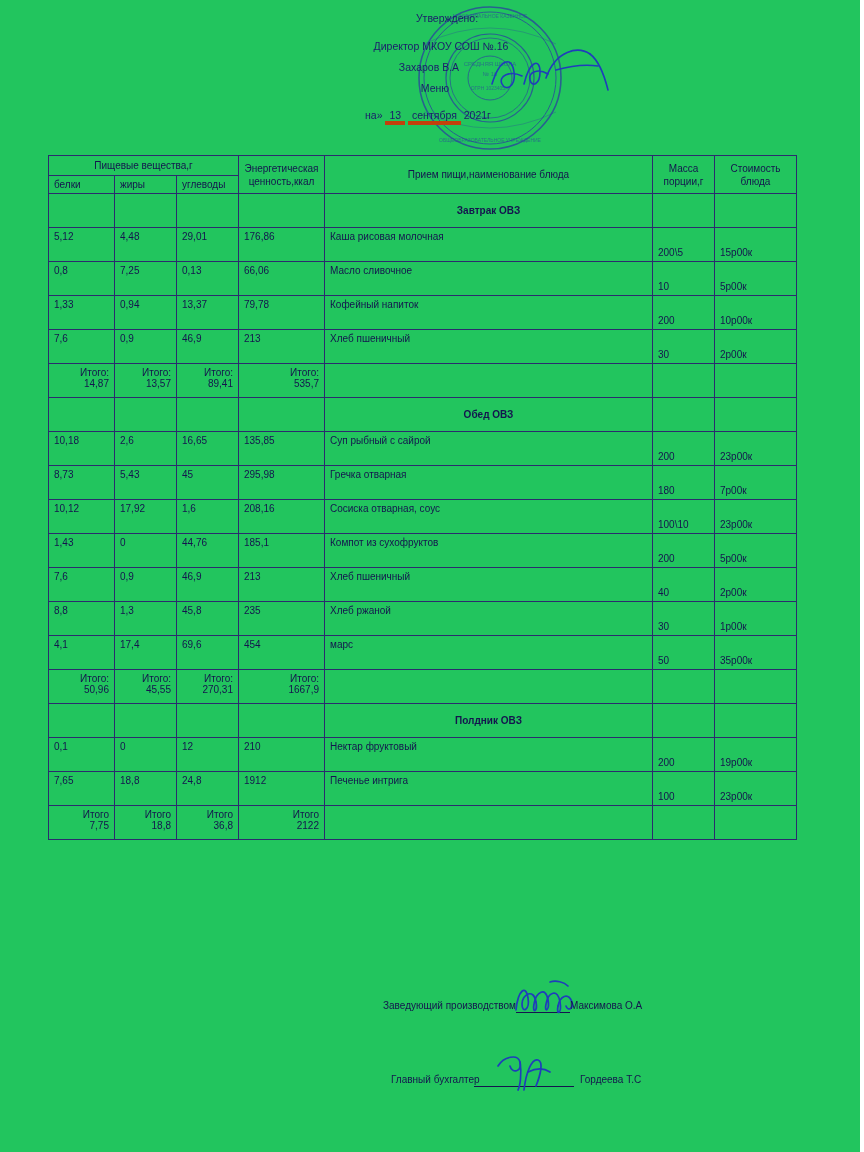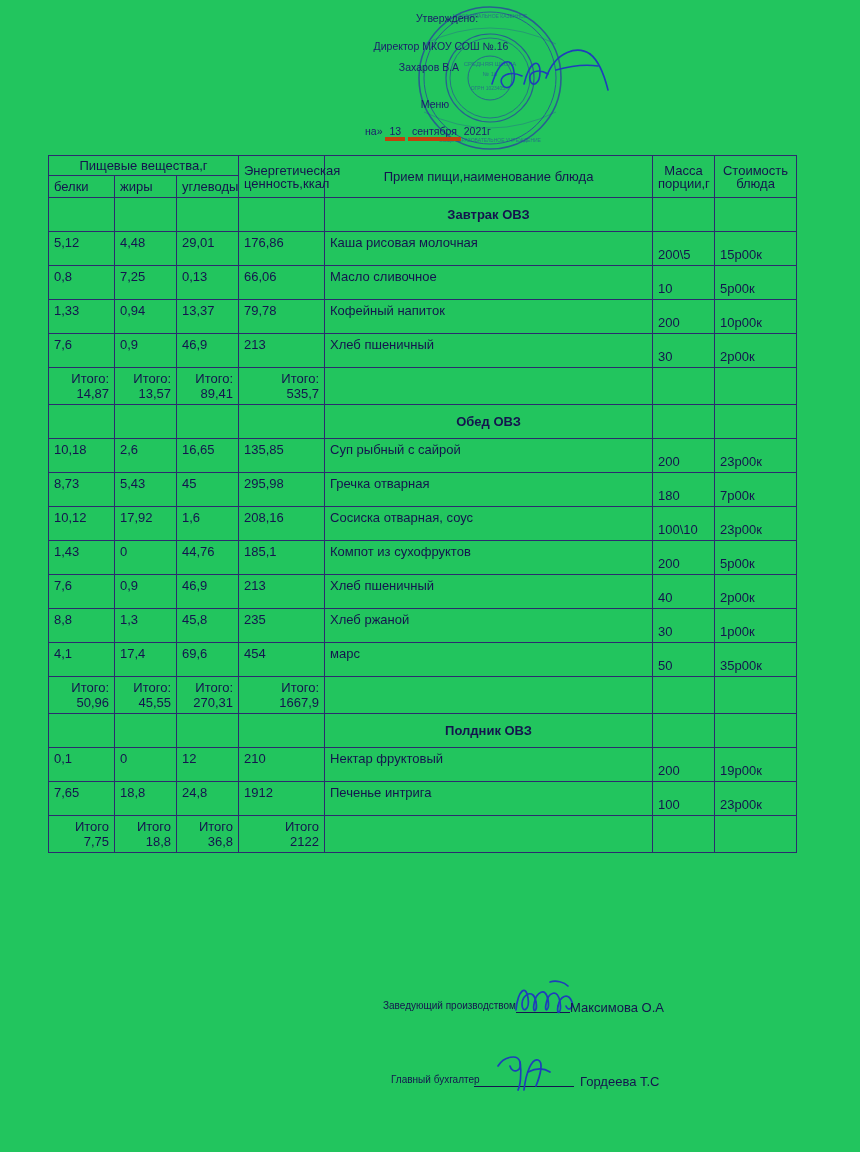--- a/index.html
+++ b/index.html
@@ -35,21 +35,21 @@
     color: #1b1b6b;
     z-index: 3;
   }
   .header .line {
     display: block;
     white-space: nowrap;
   }
   .header .l1 { margin-left: 30px; }
   .header .l2 { margin-left: 18px; margin-top: 7px; }
   .header .l3 { margin-left: -6px; }
-  .header .l4 { margin-left: 6px; margin-top: 16px; }
+  .header .l4 { margin-left: 6px; margin-top: 0; }
   .header .l5 { margin-left: -8px; margin-top: 6px; }
   .header .date-underline {
     border-bottom: 4px solid #c2410c;
     padding: 0 4px;
   }
 
   
   .stamp {
     position: absolute;
     left: 404px;
@@ -69,21 +69,21 @@
   }
 
   
   .tbl {
     position: absolute;
     left: 48px;
     top: 155px;
     width: 748px;
     border-collapse: collapse;
     table-layout: fixed;
-    font-size: 13px;
+    font-size: 10px;
     color: #14144e;
   }
   .tbl td, .tbl th {
     border: 1px solid #2b2b6e;
     padding: 3px 5px;
     vertical-align: top;
     font-weight: normal;
     text-align: left;
   }
   .tbl .hdr-top { text-align: center; vertical-align: middle; line-height: 13px; }
@@ -119,21 +119,21 @@
   .sign-row {
     position: relative;
     height: 56px;
   }
   .sign-label {
     position: absolute;
     font-size: 10px;
   }
   .sign-name {
     position: absolute;
-    font-size: 13px;
+    font-size: 10px;
   }
   .sign-line {
     position: absolute;
     border-bottom: 1px solid #14144e;
   }
   .sig-svg { position: absolute; }
 </style>
 </head>
 <body>
 

